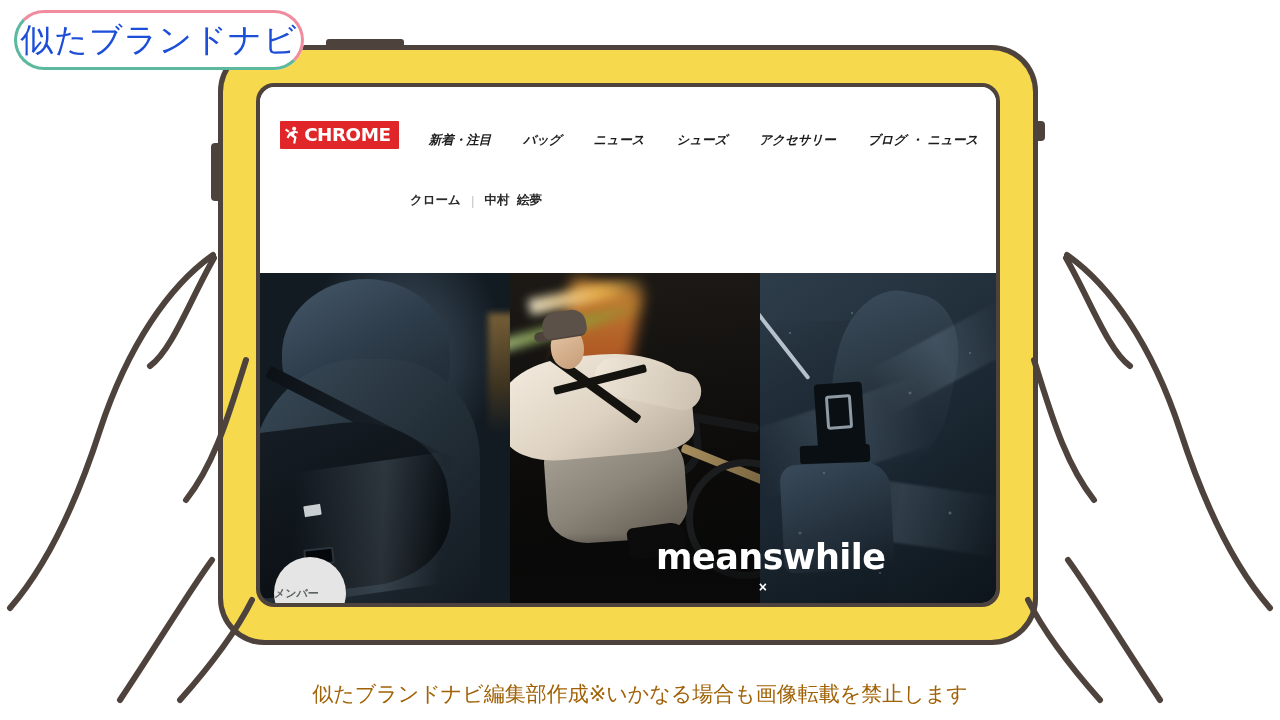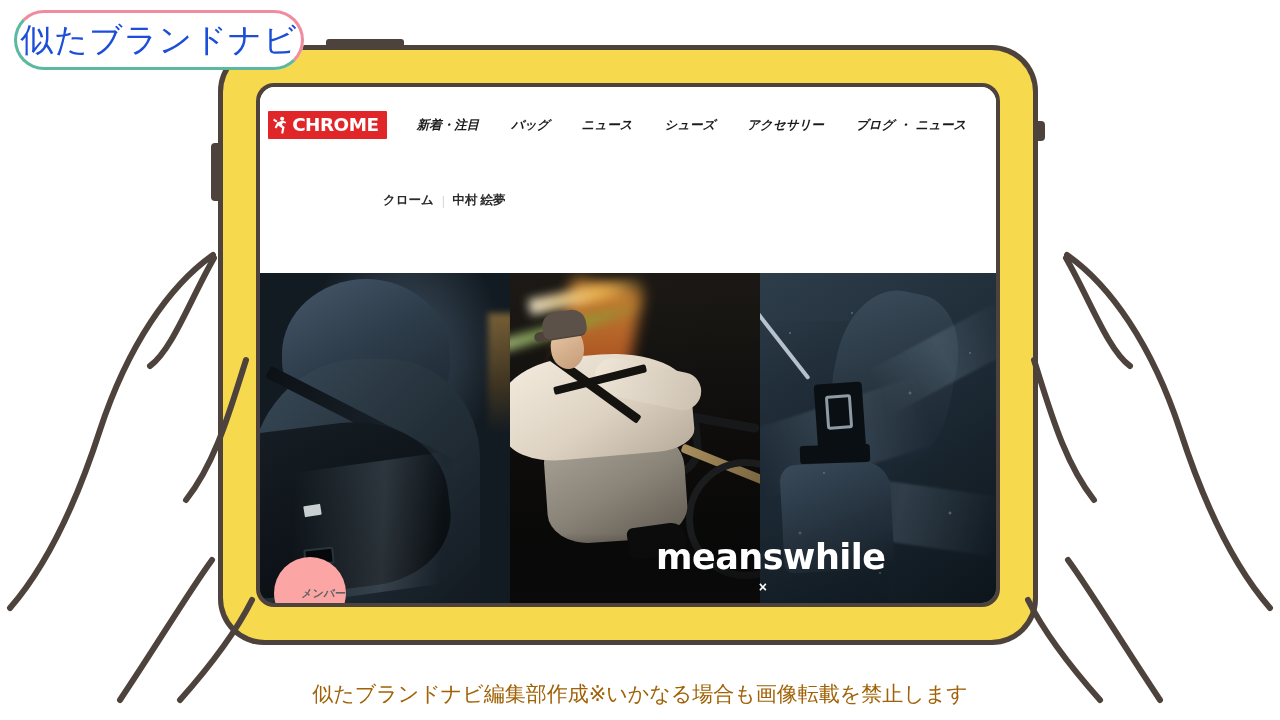--- a/index.html
+++ b/index.html
@@ -81,22 +81,22 @@
   #tablet .btn-right {
     position:absolute; right:-7px; top:76px; width:12px; height:20px;
     background:#4e433c; border-radius:0 4px 4px 0;
   }
 
   
   .site-head {
     position:relative; height:186px; background:#fff;
   }
   .navbar {
-    display:flex; align-items:center;
-    padding:14px 0 0 8px; height:62px;
+    display:flex; align-items:flex-end;
+    padding:14px 0 0 20px; height:62px;
   }
   .logo {
     background:#e02629; color:#fff;
     display:flex; align-items:center; gap:3px;
     padding:4px 9px 4px 5px; height:28px;
     border-radius:1px;
     margin-right:30px;
   }
   .logo .mark {
     width:17px; height:19px; flex:none;
@@ -107,24 +107,24 @@
     font-weight:700; font-size:18px; letter-spacing:-0.5px;
     line-height:1; transform:scaleX(1.02);
   }
   .navlinks { display:flex; align-items:center; gap:32px;font-style:italic; }
   .navlinks a {
     font-size:12.5px; font-weight:700; color:#1b1b1b;
     text-decoration:none; white-space:nowrap;
     font-family:"DejaVu Sans","Liberation Sans",sans-serif;
   }
   .breadcrumb {
-    position:absolute; left:123px; top:105px;
+    position:absolute; left:150px; top:105px;
     display:flex; align-items:flex-end; gap:8px;
     font-size:12.5px; font-weight:700; color:#2a2a2a;
-    font-family:Liberation Serif, serif;
+    font-family:Liberation Mono, monospace;
   }
   .breadcrumb .sep { color:#c2c2c2; font-weight:400; }
 
   
   .hero {
     position:relative; height:330px; display:flex;
     background:#0b1014; overflow:hidden;
   }
   .pane { position:relative; overflow:hidden; }
   .pane-left   { width:250px; }
@@ -333,22 +333,22 @@
     font-family:"DejaVu Sans","Liberation Sans",sans-serif;
     font-size:35px; font-weight:700; color:#ffffff;
     letter-spacing:-0.5px; line-height:1;margin-left:16px;
   }
   .brandmark .bx {
     font-size:14px; color:#ffffff; font-weight:700; margin-top:4px;
   }
   .member-bubble {
     position:absolute; left:14px; bottom:-26px; z-index:7;
     width:72px; height:72px; border-radius:50%;
-    background:#fca5a5;
-    display:flex; align-items:center; justify-content:flex-end;
+    background:#e5e5e5;
+    display:flex; align-items:center; justify-content:flex-start;
   }
   .member-bubble span {
     font-size:11px; color:#5d6163; font-weight:700;
     font-family:"DejaVu Sans","Liberation Sans",sans-serif;
   }
 
   
   .hand { position:absolute; top:0; z-index:30; pointer-events:none; }
   .hand svg { display:block; overflow:visible; }
   .hand path { fill:none; stroke:#4e433c; stroke-width:6; stroke-linecap:round; }

